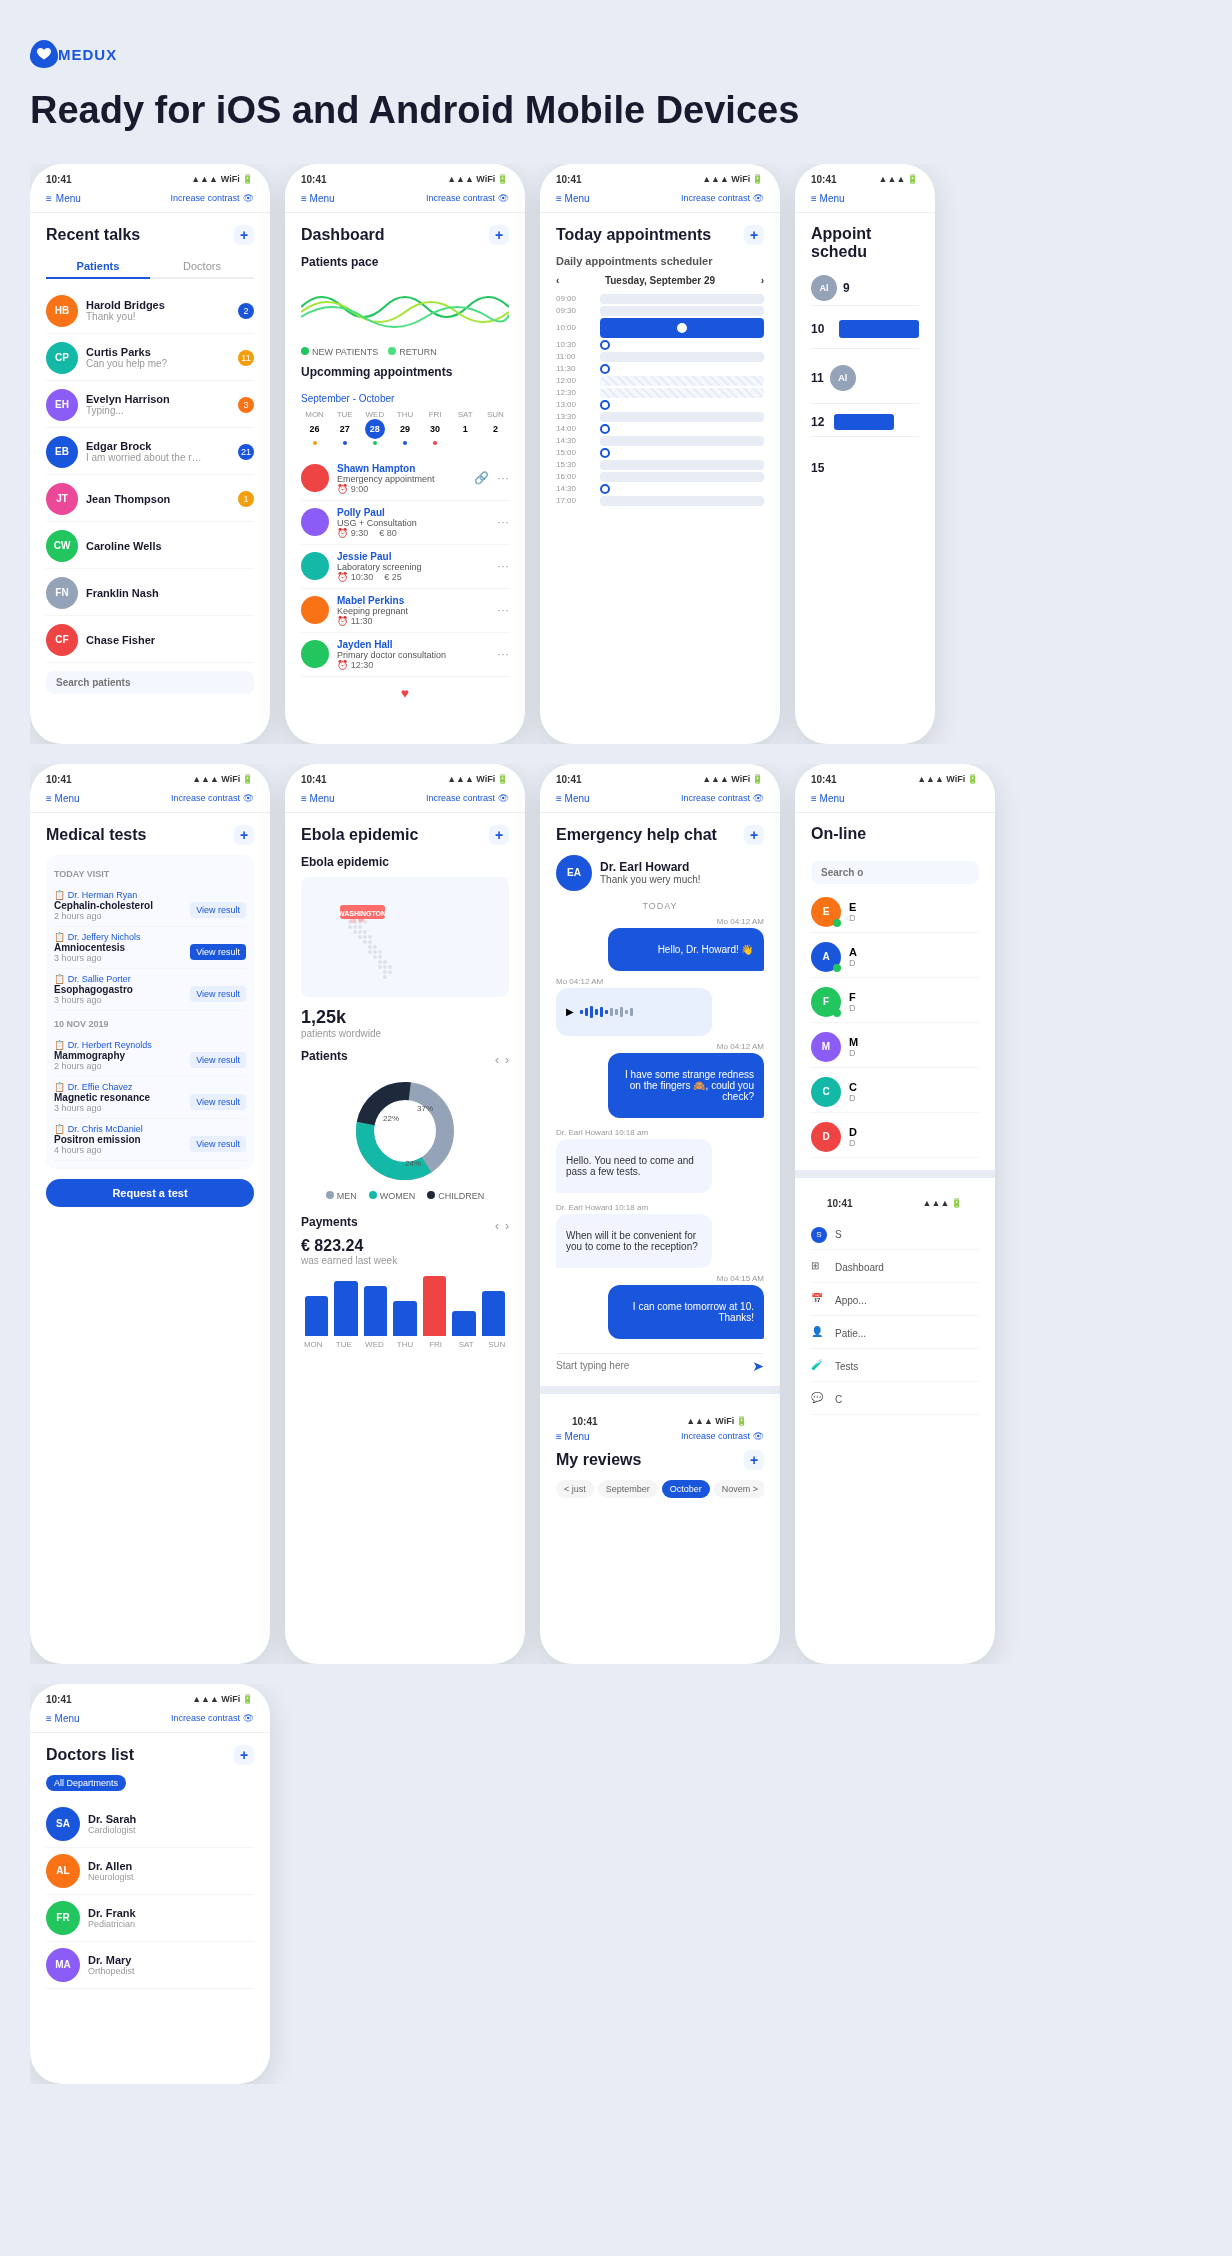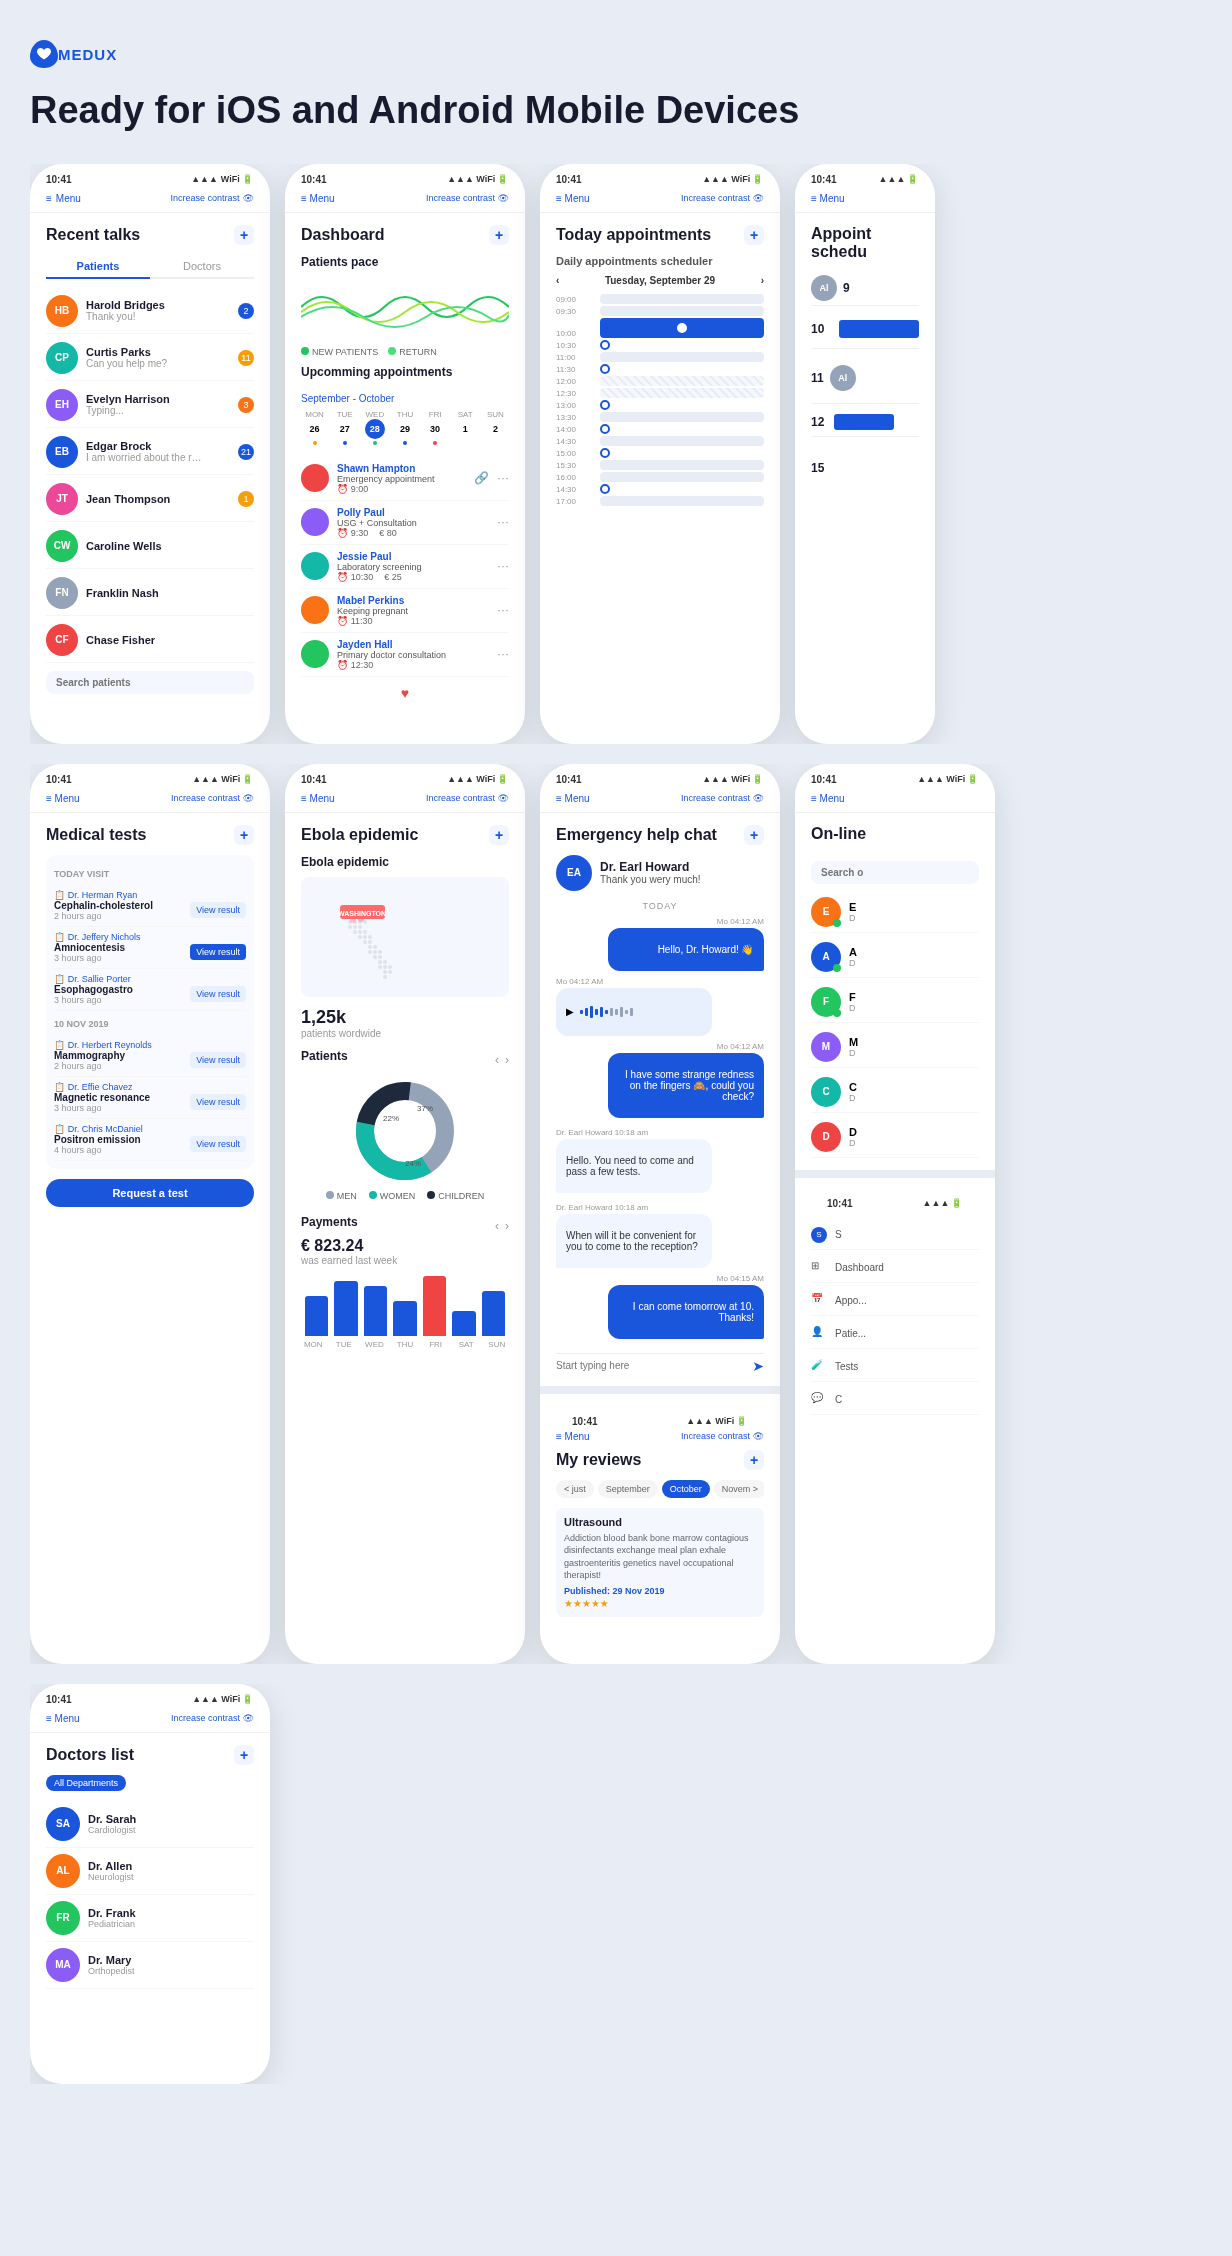--- a/index.html
+++ b/index.html
@@ -103,21 +103,21 @@
     .appt-avatar { width: 30px; height: 30px; border-radius: 50%; background: #ddd; flex-shrink: 0; }
     .appt-info { flex: 1; }
     .appt-name { font-size: 10px; font-weight: 600; color: #1a56db; }
     .appt-type { font-size: 9px; color: #555; }
     .appt-time { font-size: 9px; color: #666; display: flex; align-items: center; gap: 3px; }
 
     
     .scheduler-title { font-size: 11px; font-weight: 600; color: #555; margin-bottom: 8px; }
     .cal-header { display: flex; justify-content: space-between; align-items: center; font-size: 10px; font-weight: 600; margin-bottom: 8px; color: #333; }
     .time-slots { display: flex; flex-direction: column; gap: 2px; }
-    .time-row { display: flex; align-items: flex-end; gap: 16px; }
+    .time-row { display: flex; align-items: center; gap: 16px; }
     .time-label { font-size: 8px; color: #999; width: 28px; flex-shrink: 0; }
     .time-bar { flex: 1; height: 10px; border-radius: 4px; }
     .time-bar.blue { background: #1a56db; }
     .time-bar.light { background: #e8edf5; }
     .time-dot { width: 10px; height: 10px; border-radius: 50%; border: 2px solid #1a56db; background: white; }
 
     
     .test-section-title { font-size: 9px; color: #999; margin: 6px 0; font-weight: 600; }
     .test-item { padding: 5px 0; border-bottom: 1px solid #f5f5f5; }
     .test-doctor { font-size: 9px; color: #1a56db; }
@@ -880,26 +880,20 @@
       <div class="phone-title">
         <span>My reviews</span>
         <div class="plus-btn">+</div>
       </div>
       <div class="month-tabs">
         <div class="month-tab">&lt; just</div>
         <div class="month-tab">September</div>
         <div class="month-tab active">October</div>
         <div class="month-tab">Novem &gt;</div>
       </div>
-      <div class="review-card">
-        <div class="review-type">Ultrasound</div>
-        <div class="review-text">Addiction blood bank bone marrow contagious disinfectants exchange meal plan exhale gastroenteritis genetics navel occupational therapist!</div>
-        <div class="review-date">Published: 29 Nov 2019</div>
-        <div class="review-stars">★★★★★</div>
-      </div>
     </div>
   </div>
 
   <div class="phone" style="min-height:700px;width:200px;min-width:200px;">
 
     <div class="phone-status">
       <span>10:41</span>
       <div class="status-icons">▲▲▲ WiFi 🔋</div>
     </div>
     <div class="phone-nav">

